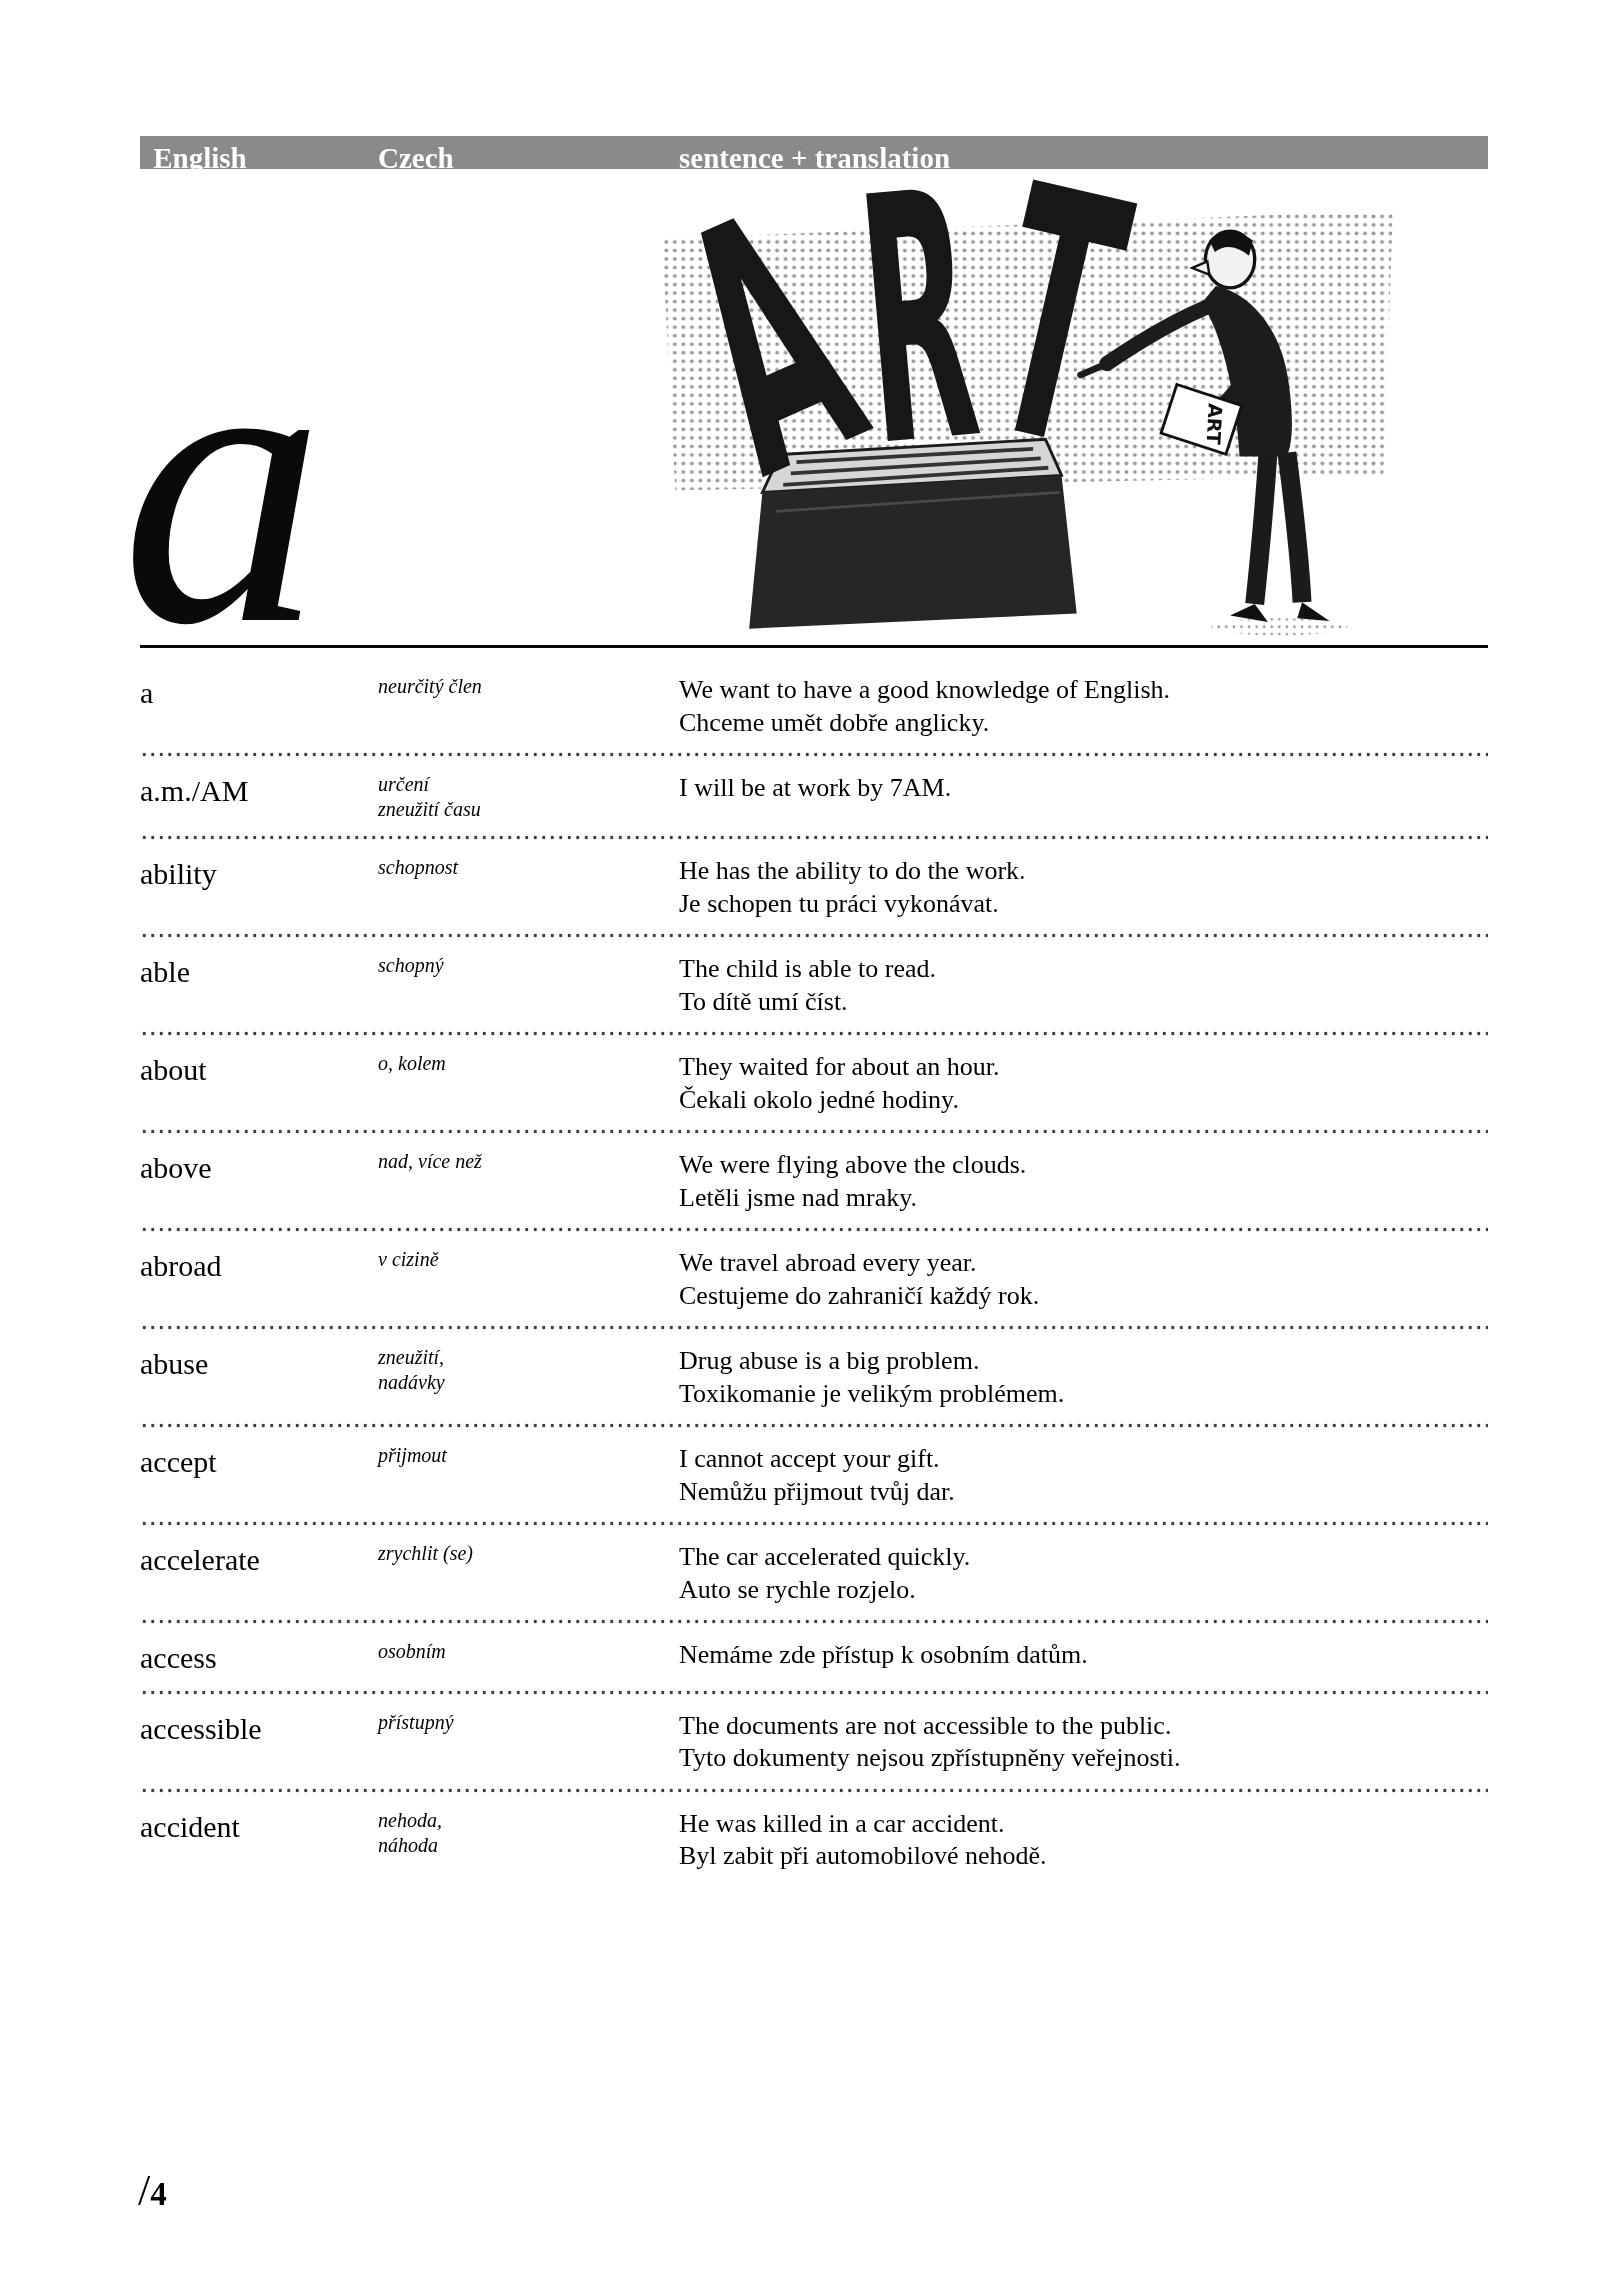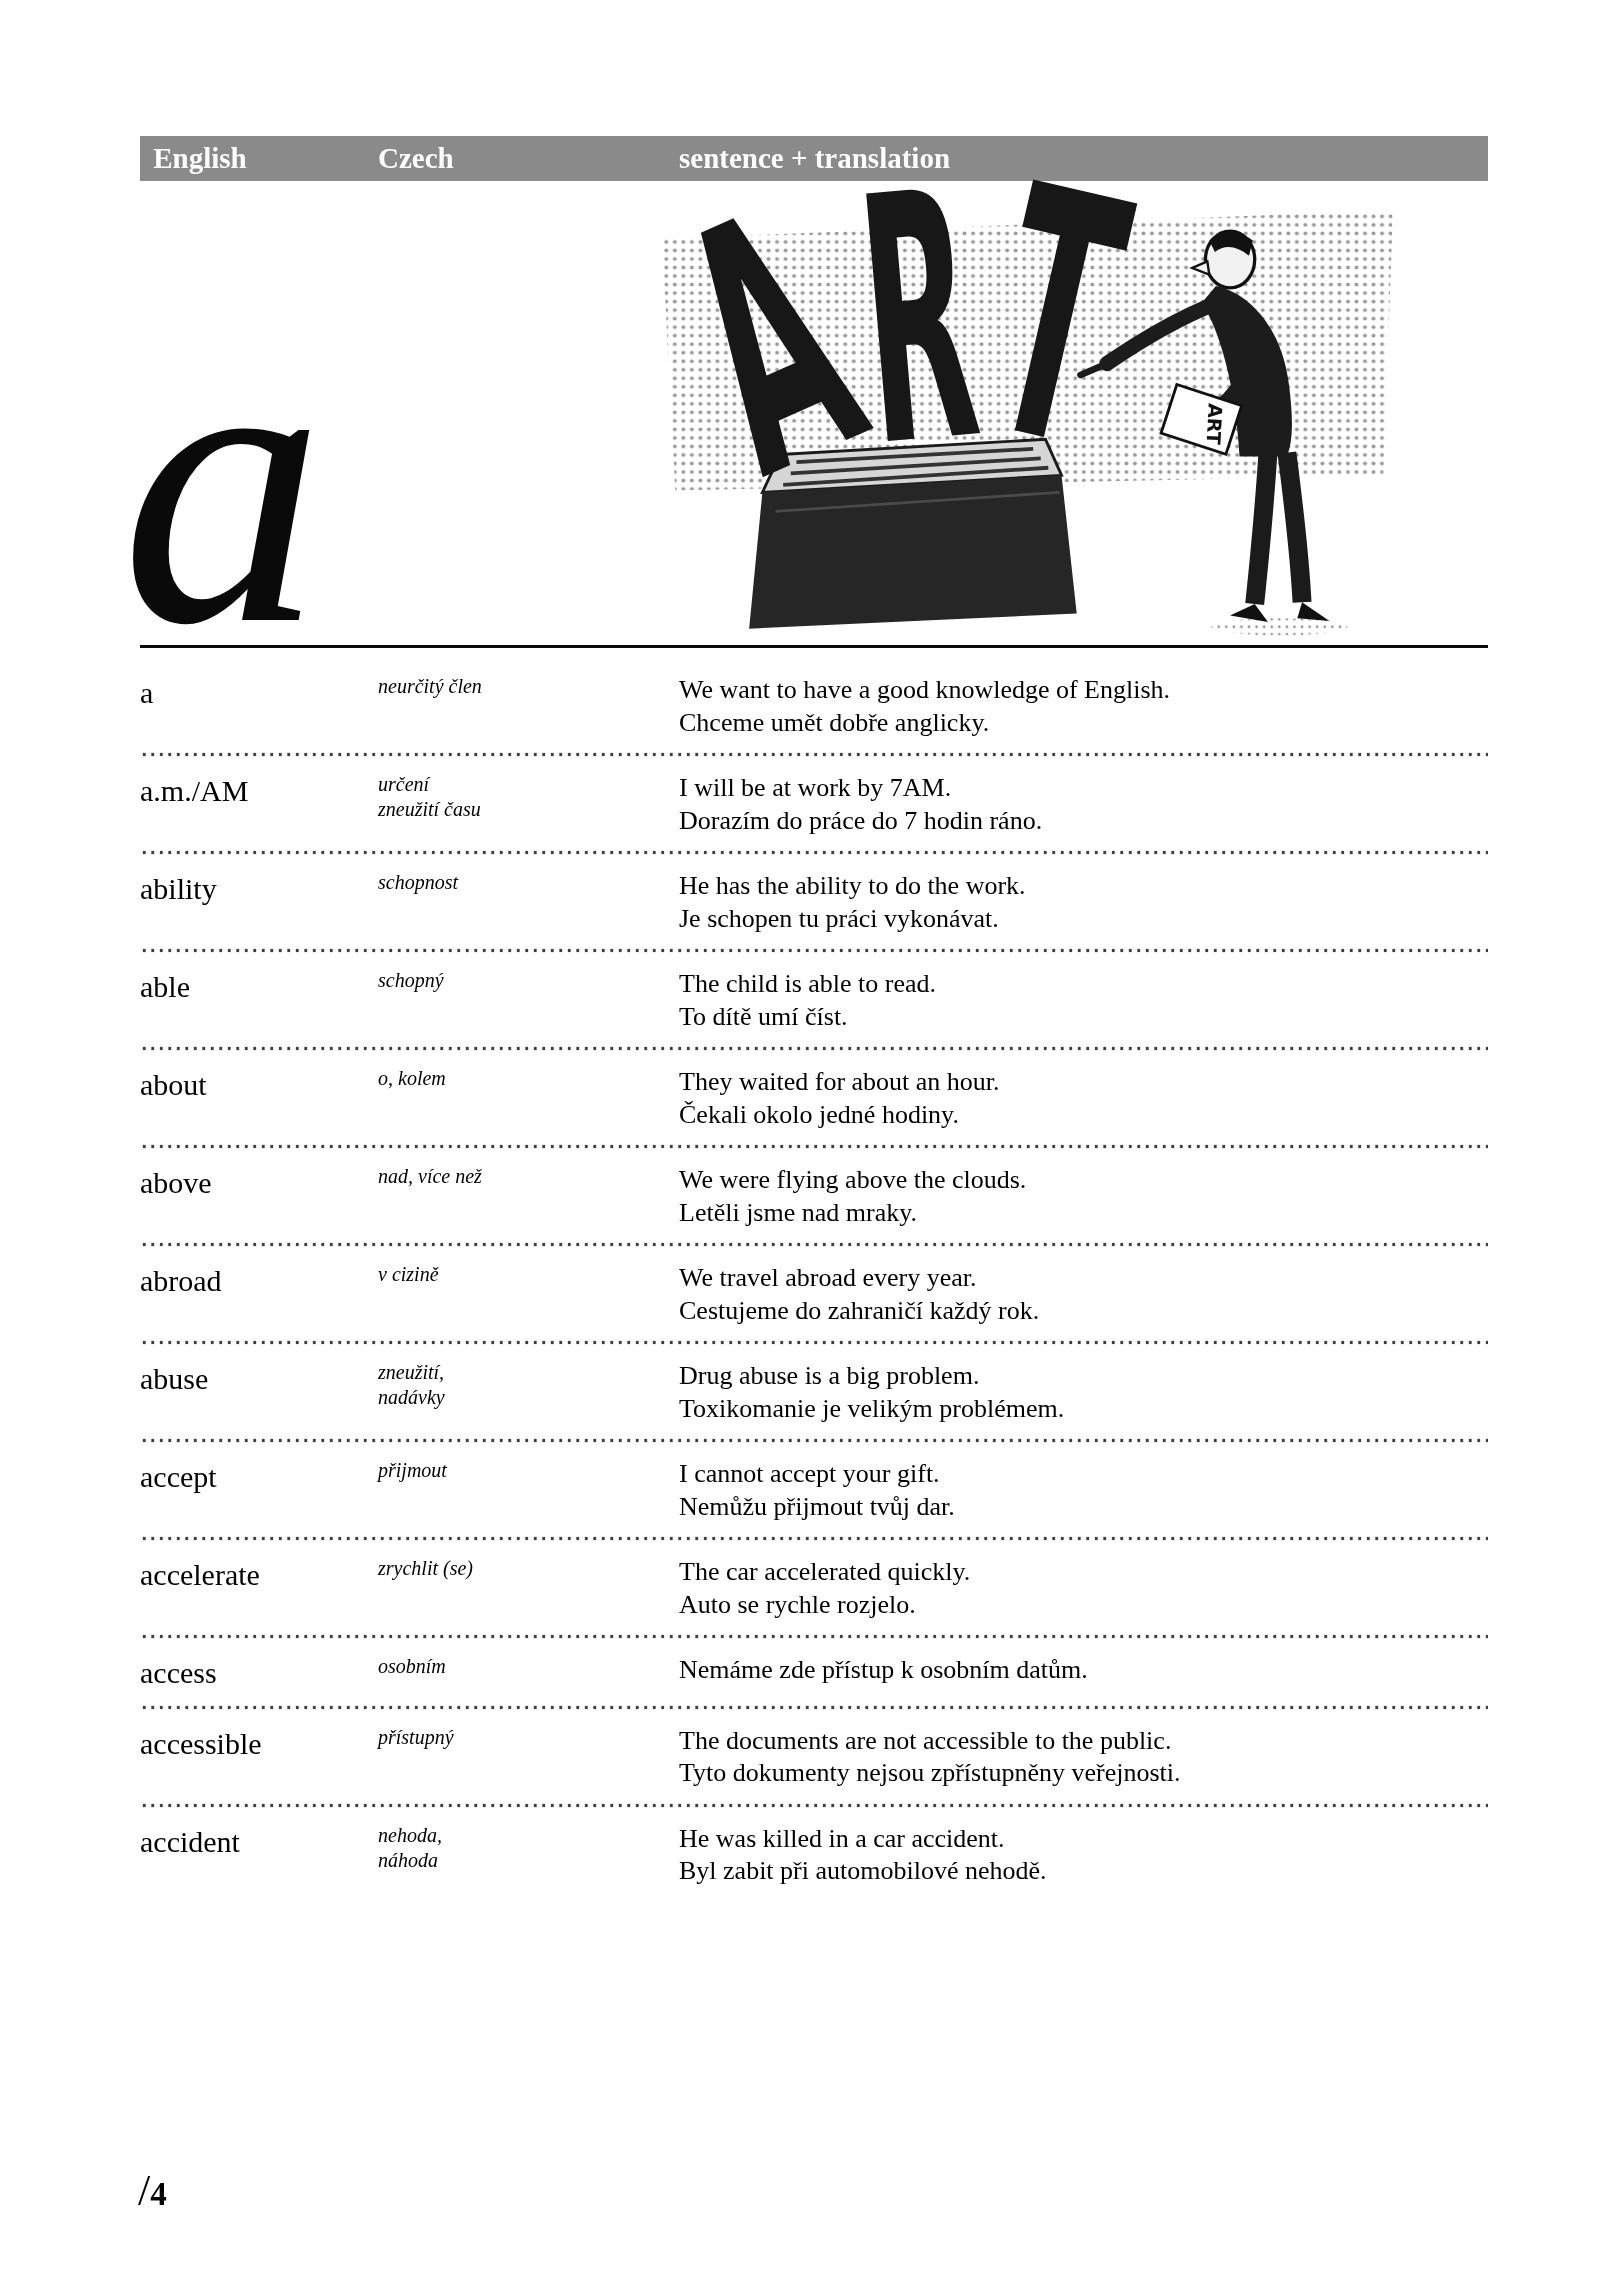--- a/index.html
+++ b/index.html
@@ -3,21 +3,21 @@
 <meta charset="utf-8">
 <style>
   * { margin:0; padding:0; box-sizing:border-box; }
   html,body { background:#ffffff; }
   .page {
     position:relative; width:1620px; height:2291px; background:#fff;
     font-family:"Liberation Serif", serif; color:#000; overflow:hidden;
     margin:0 auto;
   }
   .header-bar {
-    position:absolute; left:140px; top:136px; width:1348px; height:45px;
+    position:absolute; left:140px; top:136px; width:1348px; height:33px;
     background:#8a8a8a;
   }
   .header-bar span {
     position:absolute; top:0; line-height:45px; color:#fff;
     font-weight:bold; font-size:29px; white-space:nowrap;
   }
   .hdr-en   { left:13.2px; }
   .hdr-cz   { left:238px; }
   .hdr-sent { left:539px; }
 
@@ -136,21 +136,20 @@
       <div class="sentence">We want to have a good knowledge of English.</div>
       <div class="translation">Chceme umět dobře anglicky.</div>
     </div>
   </div>
       <div class="entry-row">
     <div class="col-en">a.m./AM</div>
     <div class="col-cz">určení
 zneužití času</div>
     <div class="col-sent">
       <div class="sentence">I will be at work by 7AM.</div>
-      <div class="translation">Dorazím do práce do 7 hodin ráno.</div>
     </div>
   </div>
       <div class="entry-row">
     <div class="col-en">ability</div>
     <div class="col-cz">schopnost</div>
     <div class="col-sent">
       <div class="sentence">He has the ability to do the work.</div>
       <div class="translation">Je schopen tu práci vykonávat.</div>
     </div>
   </div>

